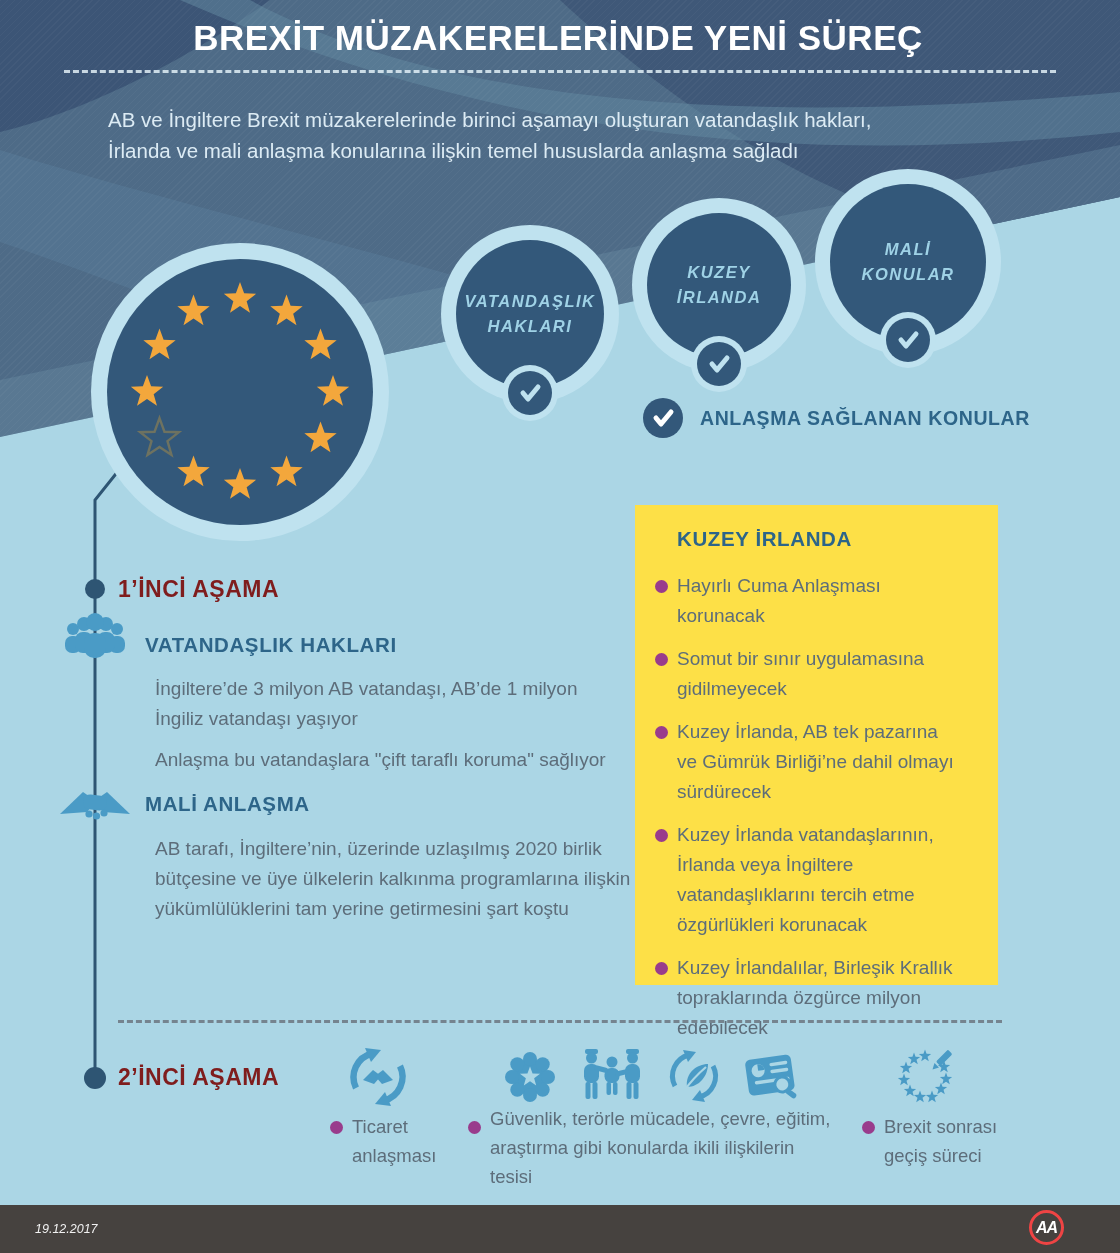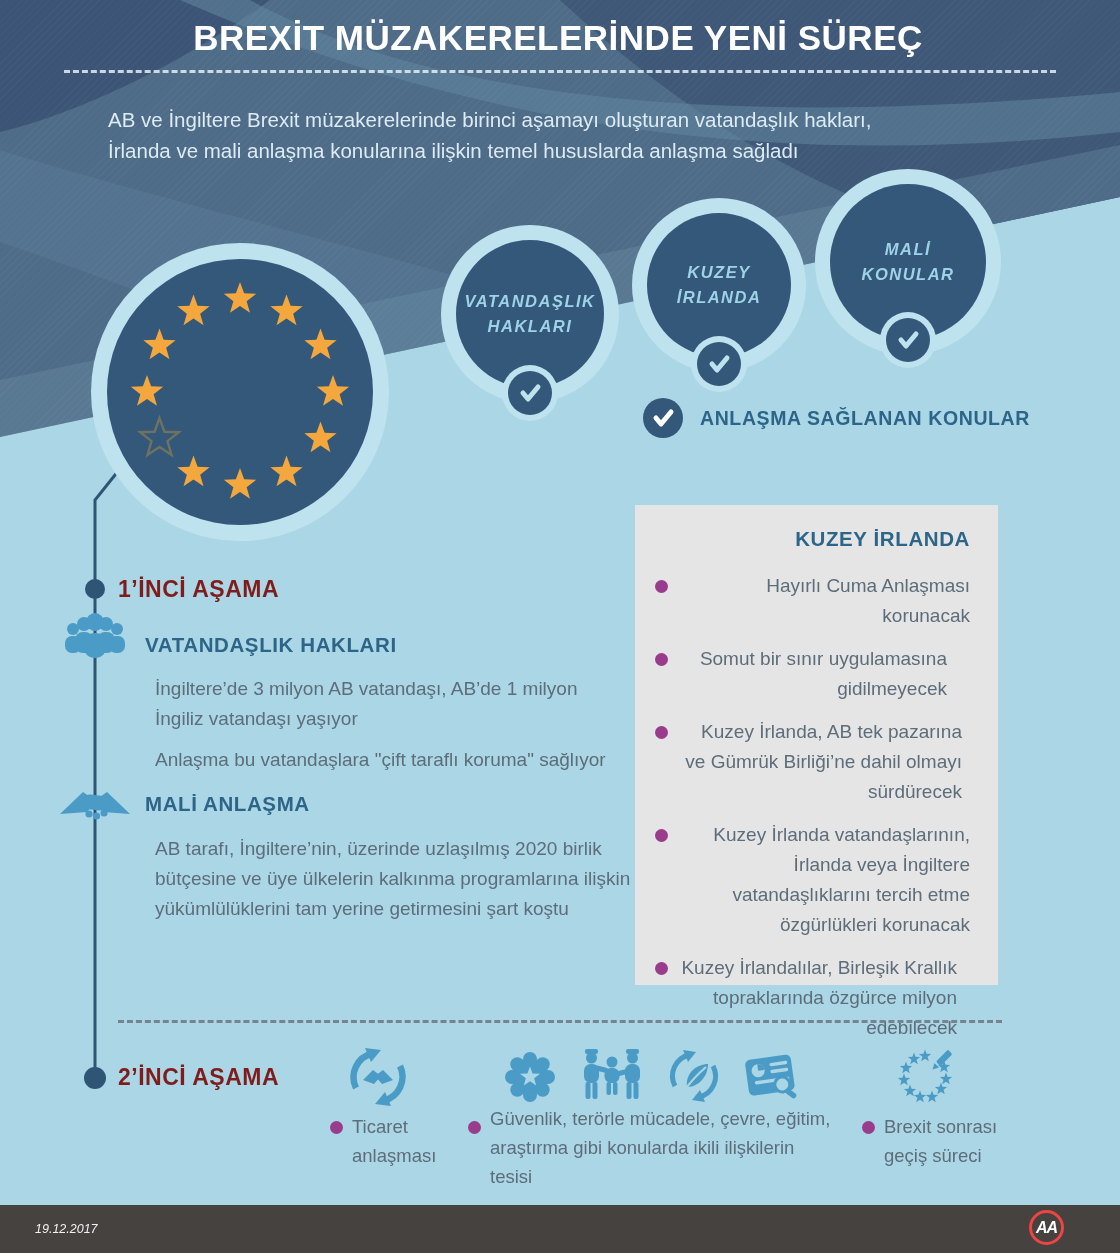--- a/index.html
+++ b/index.html
@@ -67,21 +67,21 @@
   .sub-heading{
     position:absolute;color:#2d6589;font-size:20.5px;font-weight:bold;letter-spacing:.6px;
   }
   .para{
     position:absolute;color:#5d6d7a;font-size:19px;line-height:30px;
   }
   .icon{position:absolute;}
   
   .ni-box{
     position:absolute;left:635px;top:505px;width:363px;height:480px;
-    background:#e5e5e5;box-sizing:border-box;padding:22px 28px 0 20px;text-align:right;
+    background:#fde047;box-sizing:border-box;padding:22px 28px 0 20px;
   }
   .ni-heading{
     color:#2d6589;font-size:20.5px;font-weight:bold;letter-spacing:.6px;
     margin:0 0 20px 22px;
   }
   .ni-item{display:flex;margin-bottom:13px;}
   .ni-dot{flex:0 0 13px;width:13px;height:13px;border-radius:50%;background:#993c8c;margin:9px 9px 0 0;}
   .ni-text{color:#5d6d7a;font-size:19px;line-height:30px;}
   
   .mid-divider{

